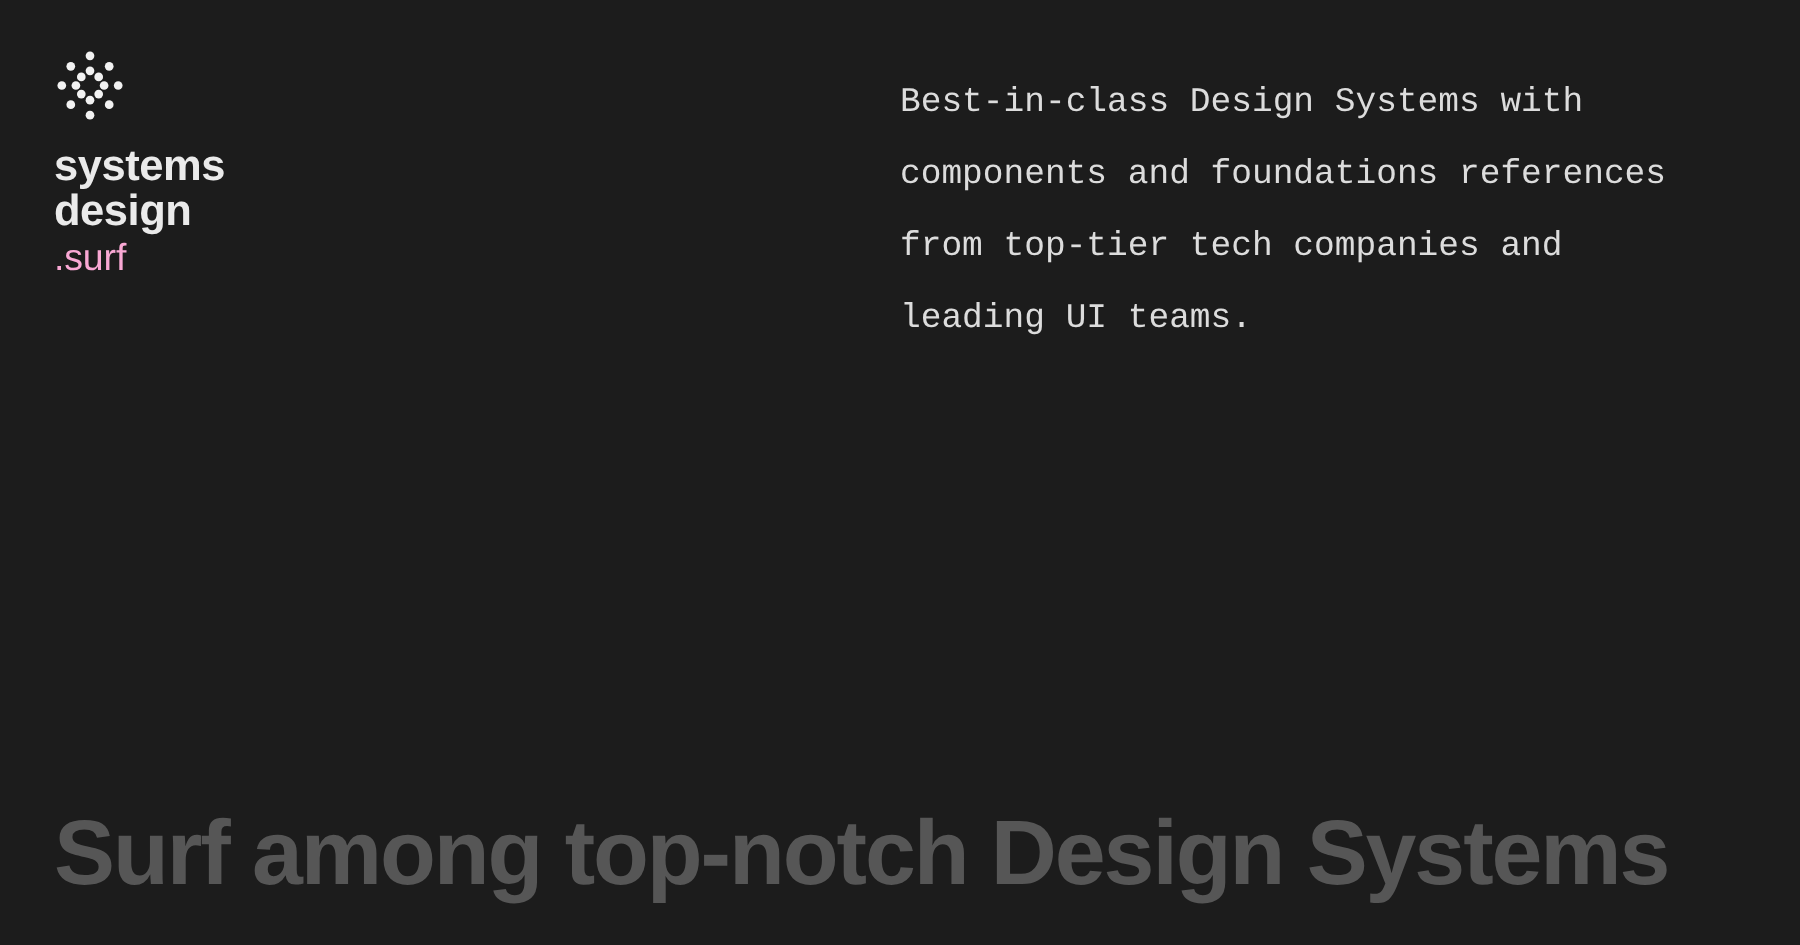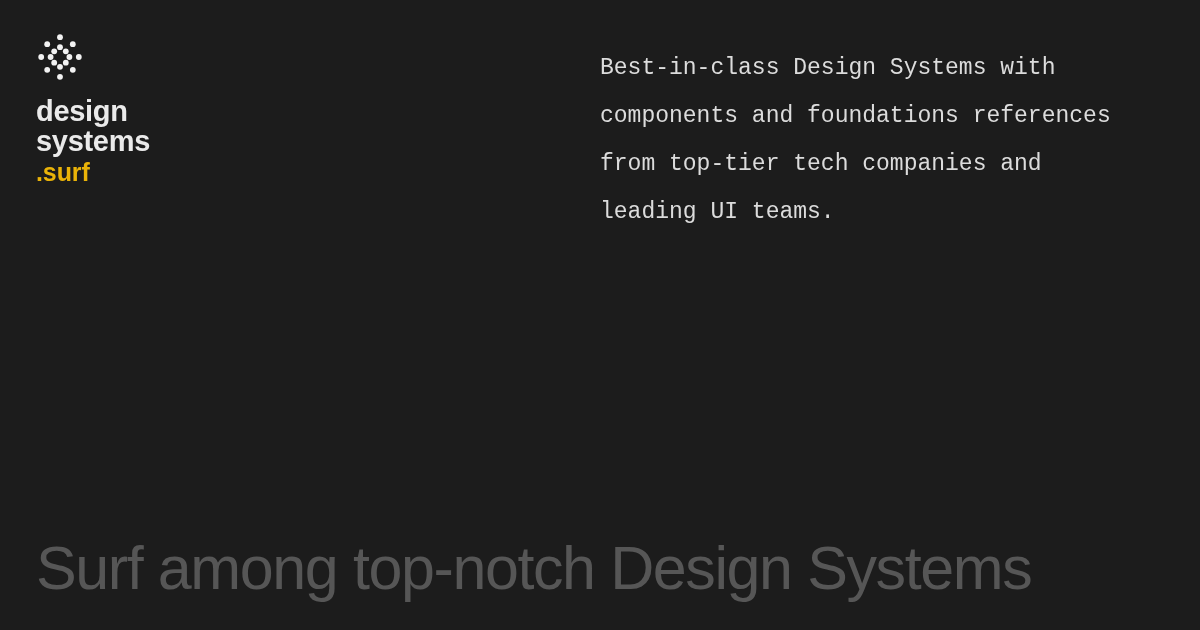--- a/index.html
+++ b/index.html
@@ -47,24 +47,24 @@
     letter-spacing: -0.3px;
     color: #eaeaea;
   }
 
   .wordmark-line {
     display: block;
   }
 
   .wordmark-tld {
     display: block;
-    font-weight: 700;
+    font-weight: 400;
     font-size: 25px;
     line-height: 31px;
-    color: #eab308;
+    color: #f9a8d4;
     letter-spacing: -0.1px;
     margin-top: 1px;
   }
 
   
   .description {
     position: absolute;
     left: 600px;
     top: 44px;
     width: 552px;
@@ -77,21 +77,21 @@
   }
 
   
   .headline {
     position: absolute;
     left: 36px;
     bottom: 30px;
     width: 1130px;
     font-family: "Liberation Sans", sans-serif;
     font-size: 61px;
-    font-weight: 400;
+    font-weight: 700;
     line-height: 64px;
     letter-spacing: -1.4px;
     color: #565656;
     white-space: nowrap;
   }
 </style>
 </head>
 <body>
 
 <div class="og-card">
@@ -121,22 +121,22 @@
 
         <circle cx="9.2" cy="35.8" r="2.9"></circle>
         <circle cx="16.2" cy="28.7" r="2.9"></circle>
 
         <circle cx="34.8" cy="35.8" r="2.9"></circle>
         <circle cx="27.8" cy="28.7" r="2.9"></circle>
       </g>
     </svg>
 
     <div class="wordmark">
+      <span class="wordmark-line">systems</span>
       <span class="wordmark-line">design</span>
-      <span class="wordmark-line">systems</span>
       <span class="wordmark-tld">.surf</span>
     </div>
 
   </div>
 
   <p class="description">Best-in-class Design Systems with components and foundations references from top-tier tech companies and leading UI teams.</p>
 
   <h1 class="headline">Surf among top-notch Design Systems</h1>
 
 </div>

